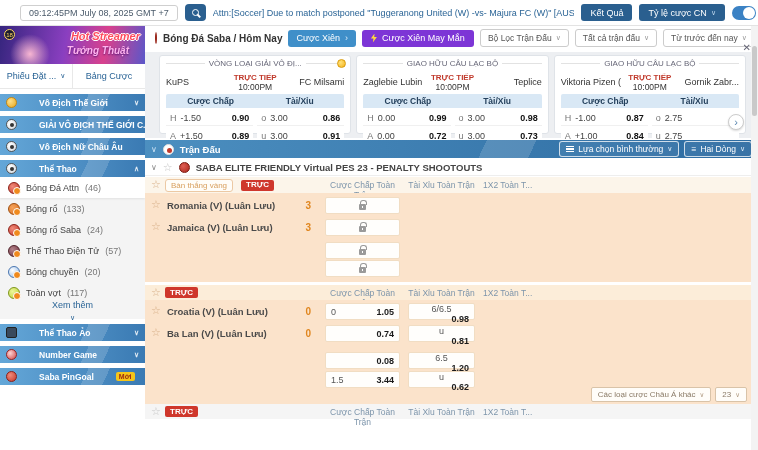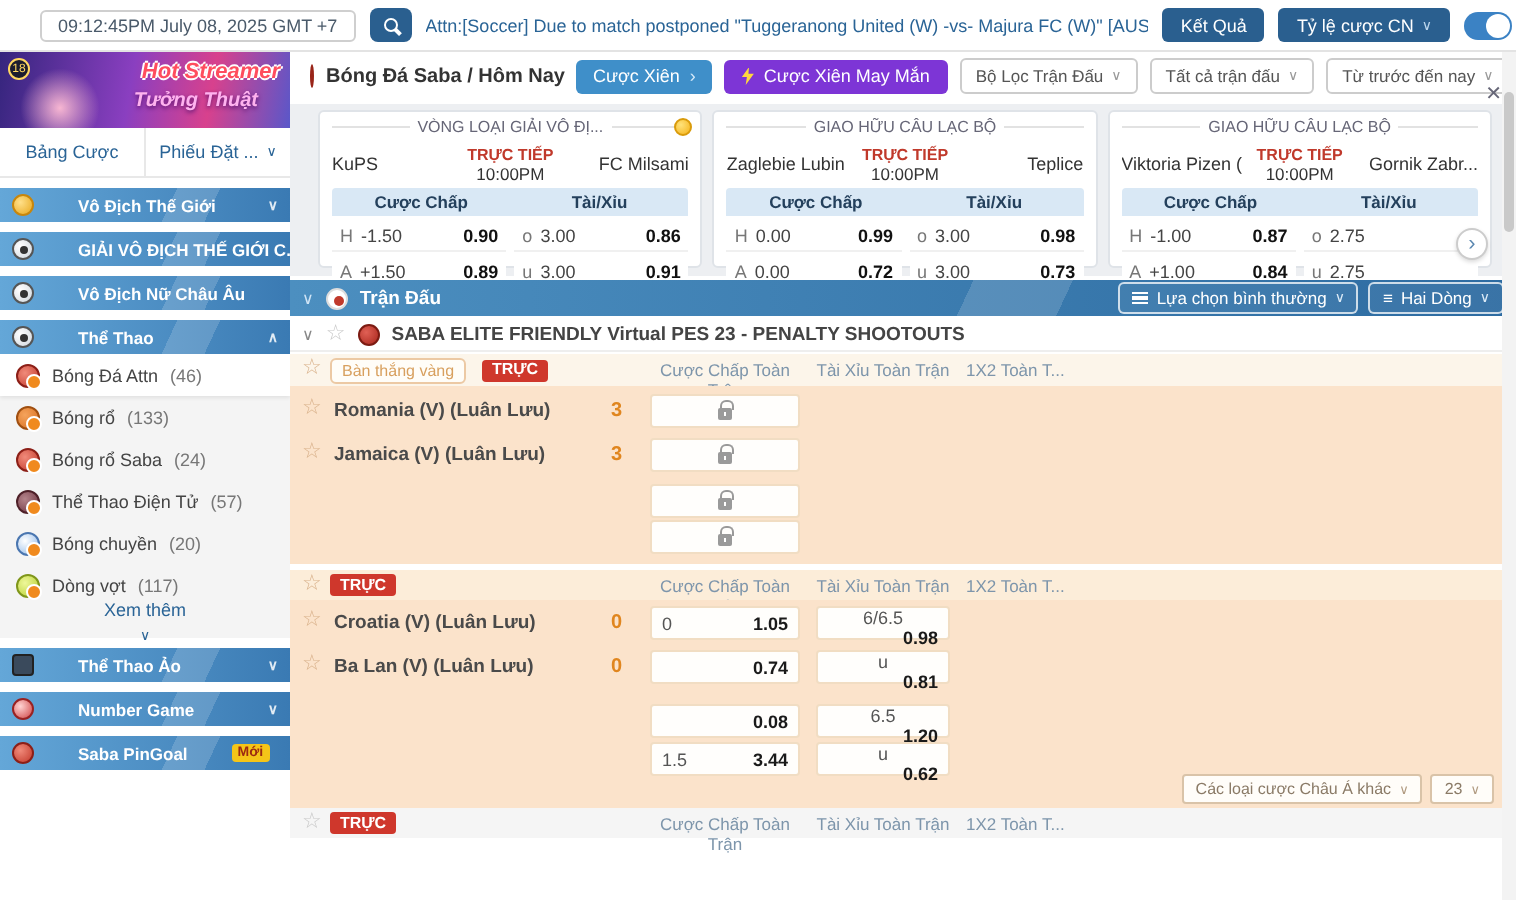--- a/index.html
+++ b/index.html
@@ -176,25 +176,25 @@
   </div>
 
   <div class="sidebar">
     <div class="banner">
       <span class="age">18</span>
       <span class="banner-t1">Hot Streamer</span>
       <span class="banner-t2">Tưởng Thuật</span>
     </div>
     <div class="sliptabs">
       <div class="sliptab">
-          <span>Bảng Cược</span>
-        </div>
-      <div class="sliptab">
           <span>Phiếu Đặt ...</span>
           <span class="chev">∨</span>
+        </div>
+      <div class="sliptab">
+          <span>Bảng Cược</span>
         </div>
     </div>
     <div class="lbar">
       <span class="cicon ic-trophy"></span>
       <span>Vô Địch Thế Giới</span>
       <span class="chev">∨</span>
     </div>
     <div class="lbar">
       <span class="cicon ic-ball"></span>
       <span>GIẢI VÔ ĐỊCH THẾ GIỚI C...</span>
@@ -231,21 +231,21 @@
           <span>Thể Thao Điện Tử</span>
           <span class="scount">(57)</span>
         </div>
       <div class="sportitem">
           <span class="sicon ic-volley"></span>
           <span>Bóng chuyền</span>
           <span class="scount">(20)</span>
         </div>
       <div class="sportitem">
           <span class="sicon ic-tennis"></span>
-          <span>Dòng vợt</span>
+          <span>Toàn vợt</span>
           <span class="scount">(117)</span>
         </div>
       <div class="morelink">
           <span>Xem thêm</span>
           <span class="chev">∨</span>
         </div>
     </div>
     <div class="lbar">
       <span class="cicon ic-tv"></span>
       <span>Thể Thao Ảo</span>

